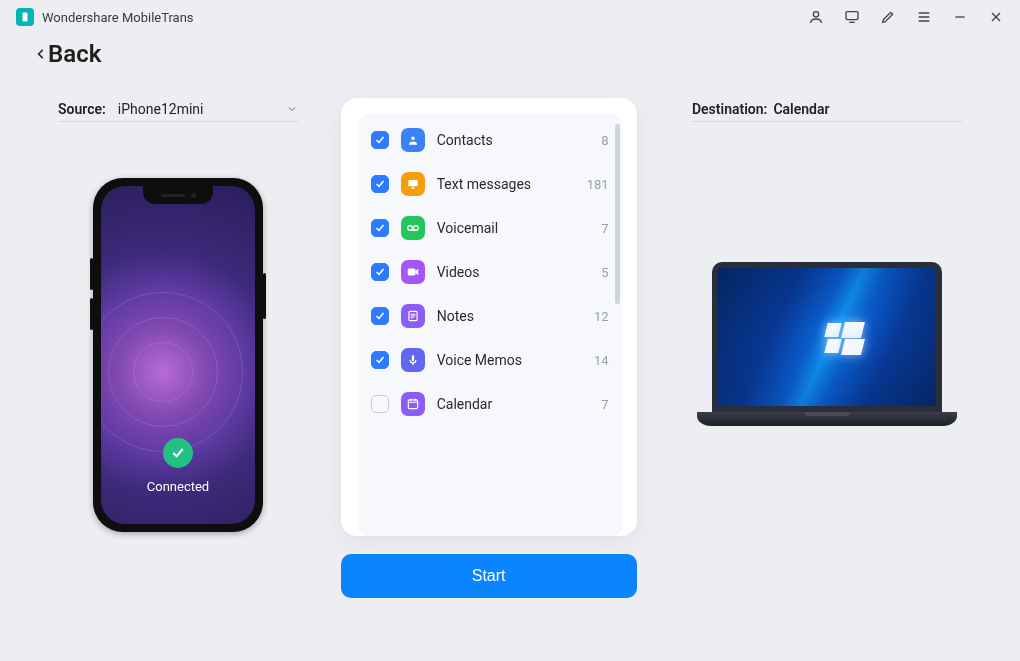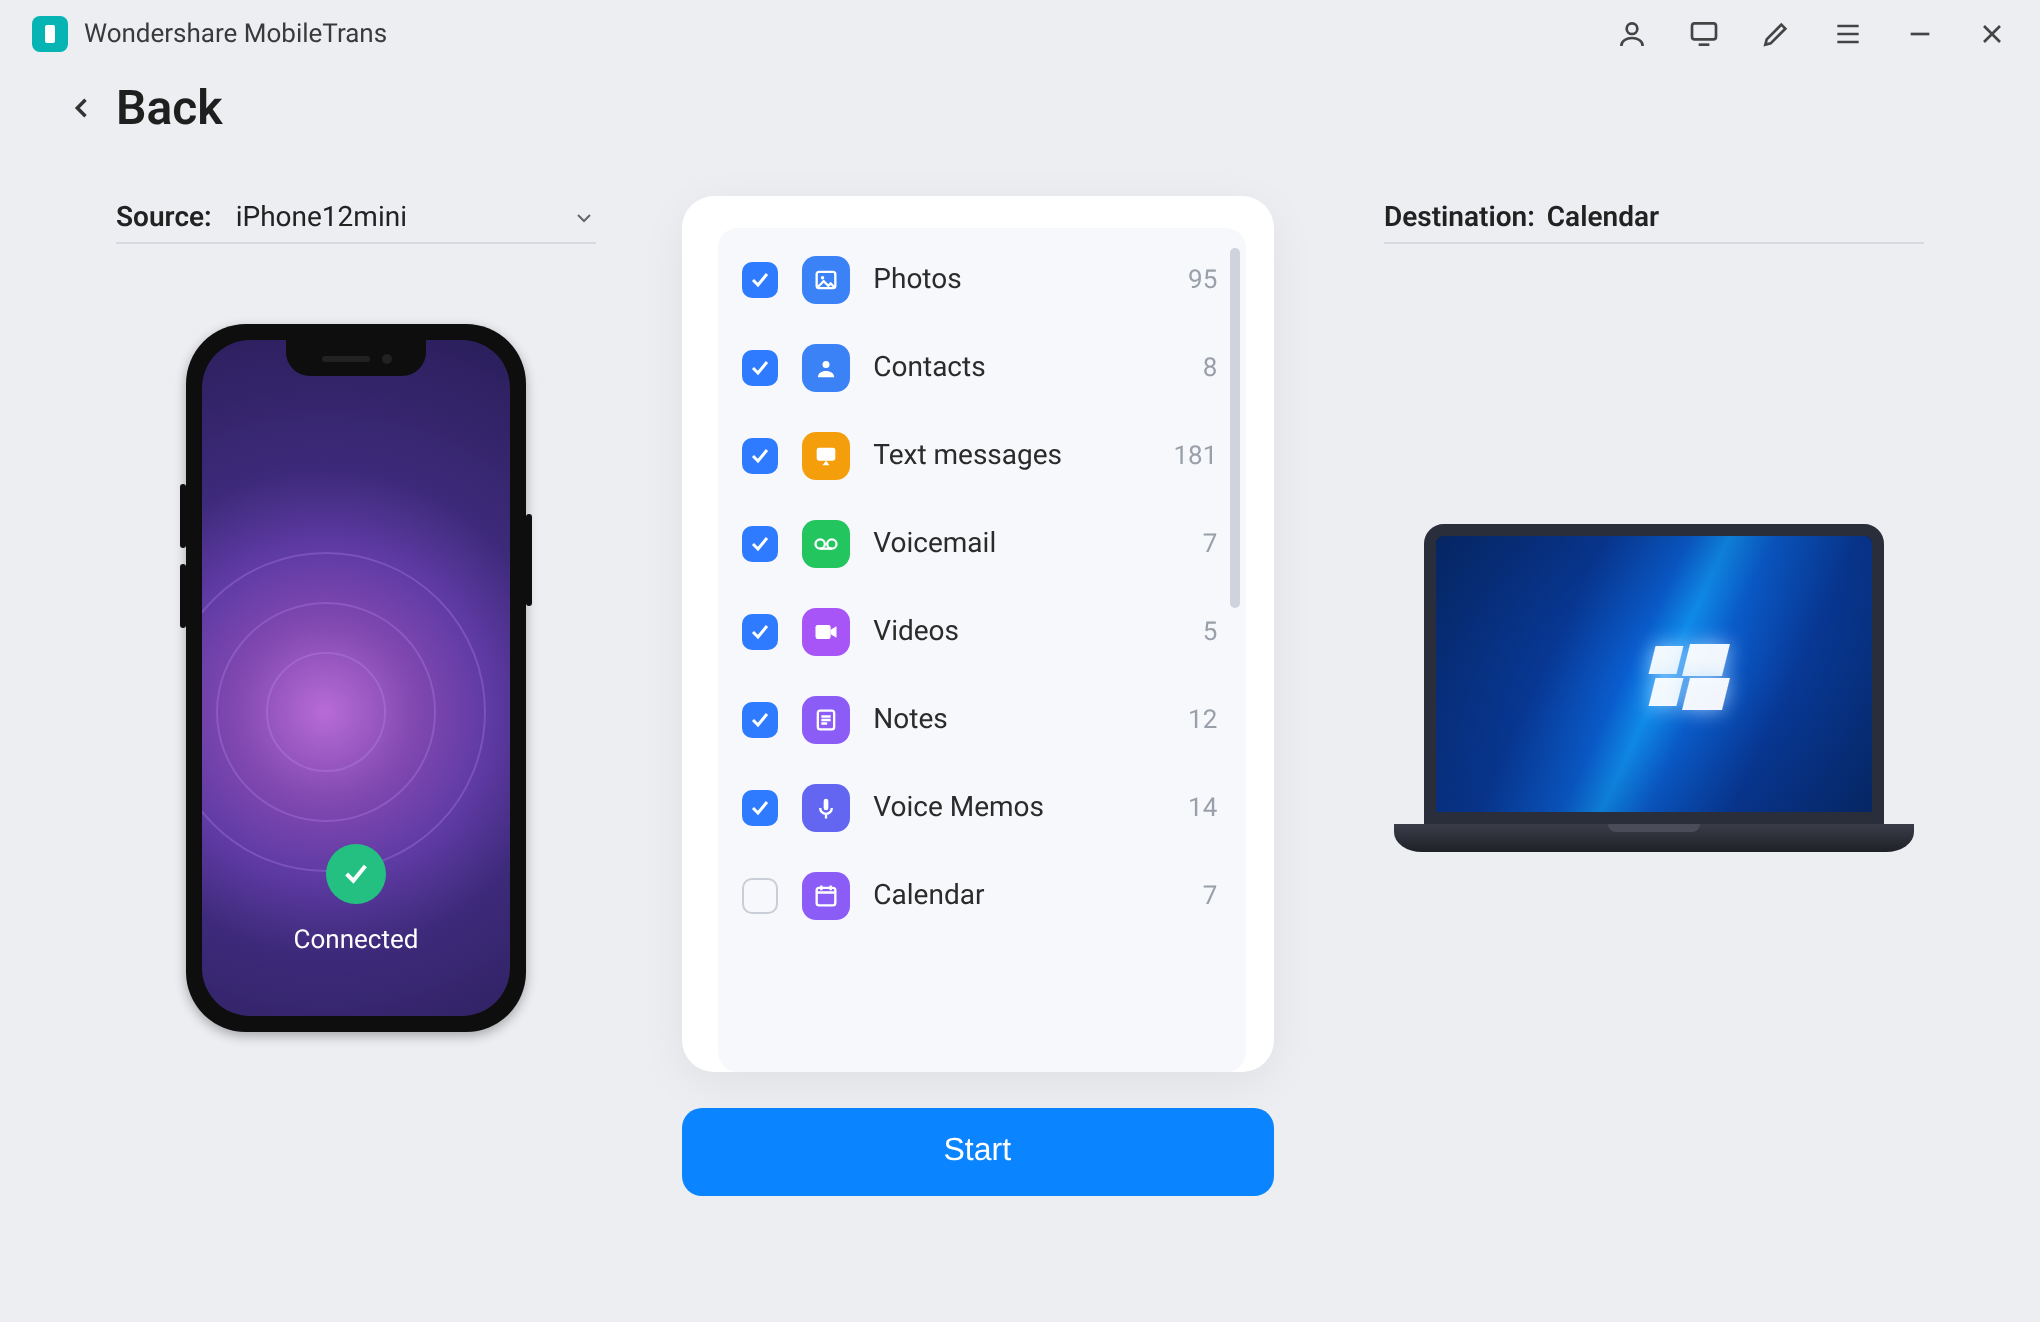--- a/index.html
+++ b/index.html
@@ -44,21 +44,20 @@
   height: 16px;
   color: #444;
   cursor: pointer;
   display: flex;
   align-items: center;
   justify-content: center;
 }
 .back-row {
   display: flex;
   align-items: center;
-  gap: 10px;
   padding: 6px 34px 0 34px;
   cursor: pointer;
 }
 .back-row .back-chevron {
   width: 14px;
   height: 14px;
   color: #333;
 }
 .back-row .back-text {
   font-size: 24px;
@@ -82,21 +81,21 @@
   display:flex; align-items:center; gap:12px;
   width:100%;
   font-size:14px;
   color:#222;
   padding-bottom:2px;
   border-bottom:1px solid #d6d9e0;
   height:24px;
 }
 .device-label-row .lbl-bold{ font-weight:600; }
 .device-label-row .chev{ margin-left:auto; width:12px; height:12px; color:#666;}
-.phone-wrap{ margin-top:40px;}
+.phone-wrap{ margin-top:56px;}
 .phone{
   width:170px; height:354px;
   background:#0e0e0e;
   border-radius:30px;
   padding:8px;
   position:relative;
   box-shadow: 0 2px 6px rgba(0,0,0,.3);
 }
 .phone::before, .phone::after{
   content:''; position:absolute; background:#0e0e0e; border-radius:3px;
@@ -321,36 +320,20 @@
           <div class="connected-txt">Connected</div>
         </div>
       </div>
     </div>
   </div>
 
   <div class="col col-mid">
     <div class="mid-box">
       <div class="list-scroll">
         <div id="items-container">
-            <div class="item">
-              <div class="cb checked">
-                <svg viewBox="0 0 24 24" fill="none" stroke="currentColor" stroke-width="3">
-                  <path d="M5 12l5 5 9-11"></path>
-                </svg>
-              </div>
-              <div class="item-icon" style="background: rgb(59, 130, 246);">
-                <svg viewBox="0 0 24 24" fill="#fff">
-                  <rect x="4" y="5" width="16" height="14" rx="2" fill="none" stroke="#fff" stroke-width="2"></rect>
-                  <circle cx="9" cy="10" r="1.5"></circle>
-                  <path d="M5 18l5-5 4 4 2-2 3 3" fill="none" stroke="#fff" stroke-width="2"></path>
-                </svg>
-              </div>
-              <div class="item-label">Photos</div>
-              <div class="item-count">95</div>
-            </div>
             <div class="item">
               <div class="cb checked">
                 <svg viewBox="0 0 24 24" fill="none" stroke="currentColor" stroke-width="3">
                   <path d="M5 12l5 5 9-11"></path>
                 </svg>
               </div>
               <div class="item-icon" style="background: rgb(59, 130, 246);">
                 <svg viewBox="0 0 24 24" fill="#fff">
                   <circle cx="12" cy="9" r="3"></circle>
                   <path d="M5 20c0-3.5 3-5.5 7-5.5s7 2 7 5.5"></path>

